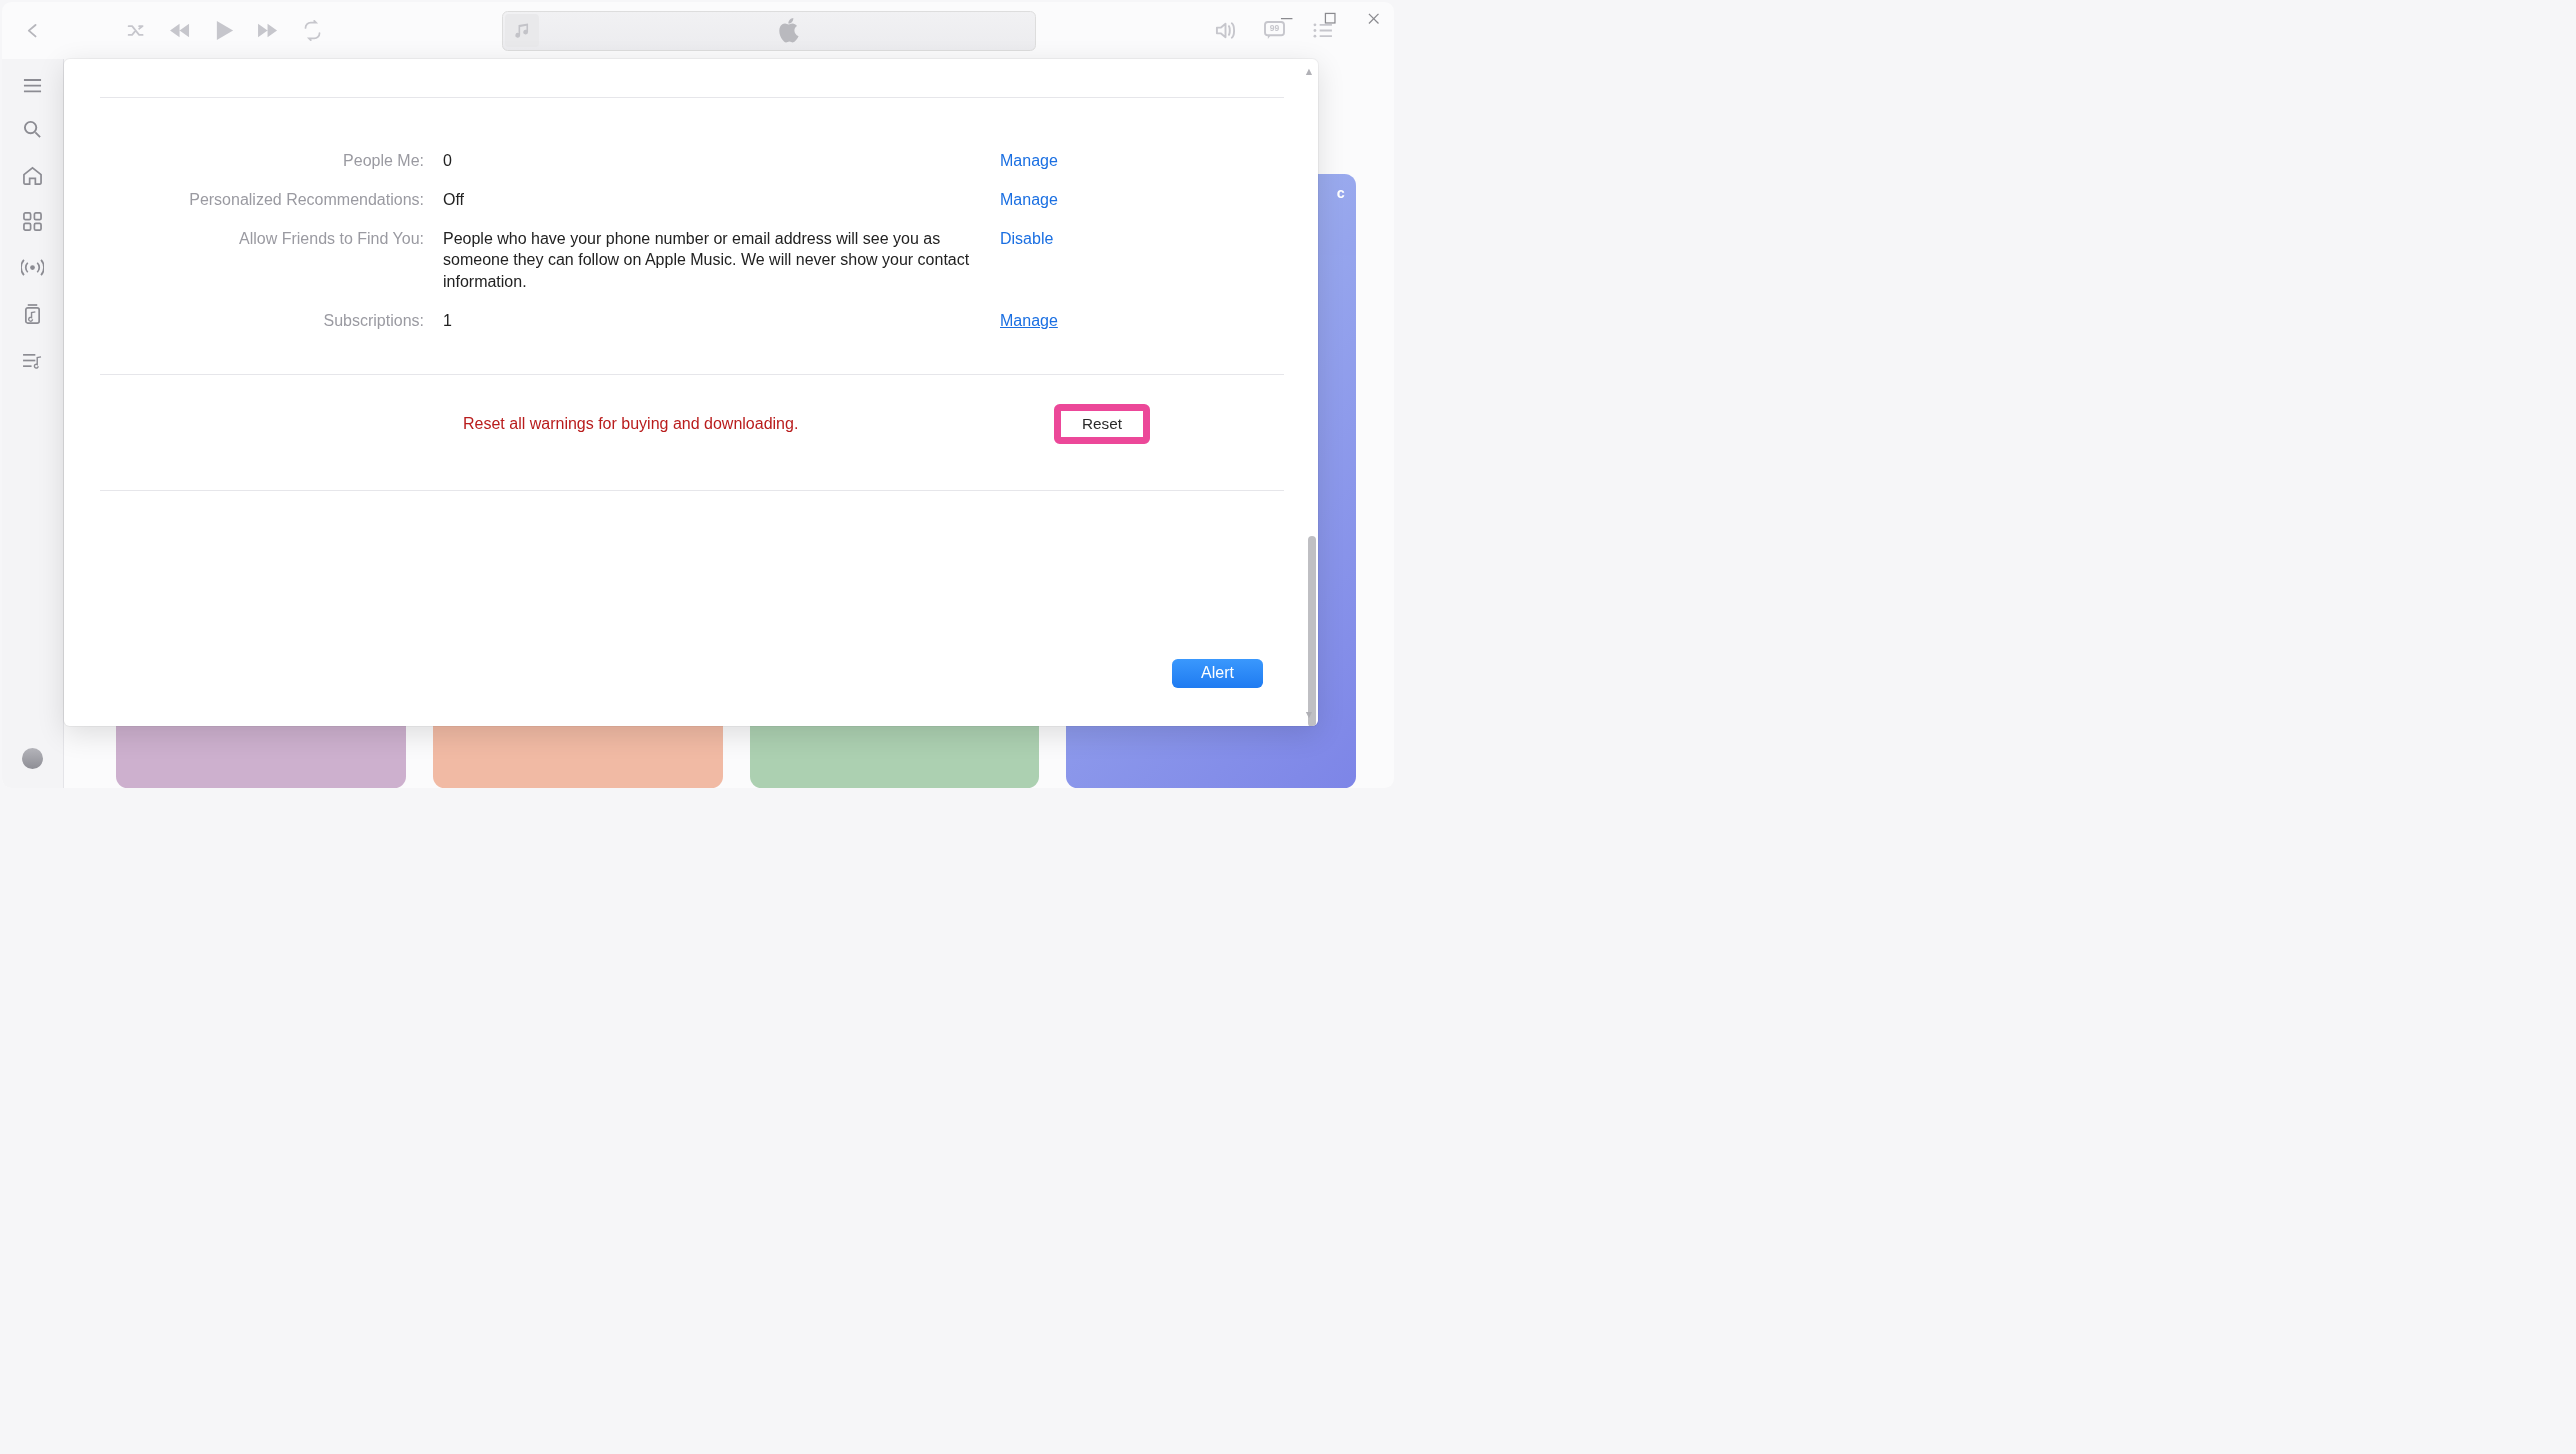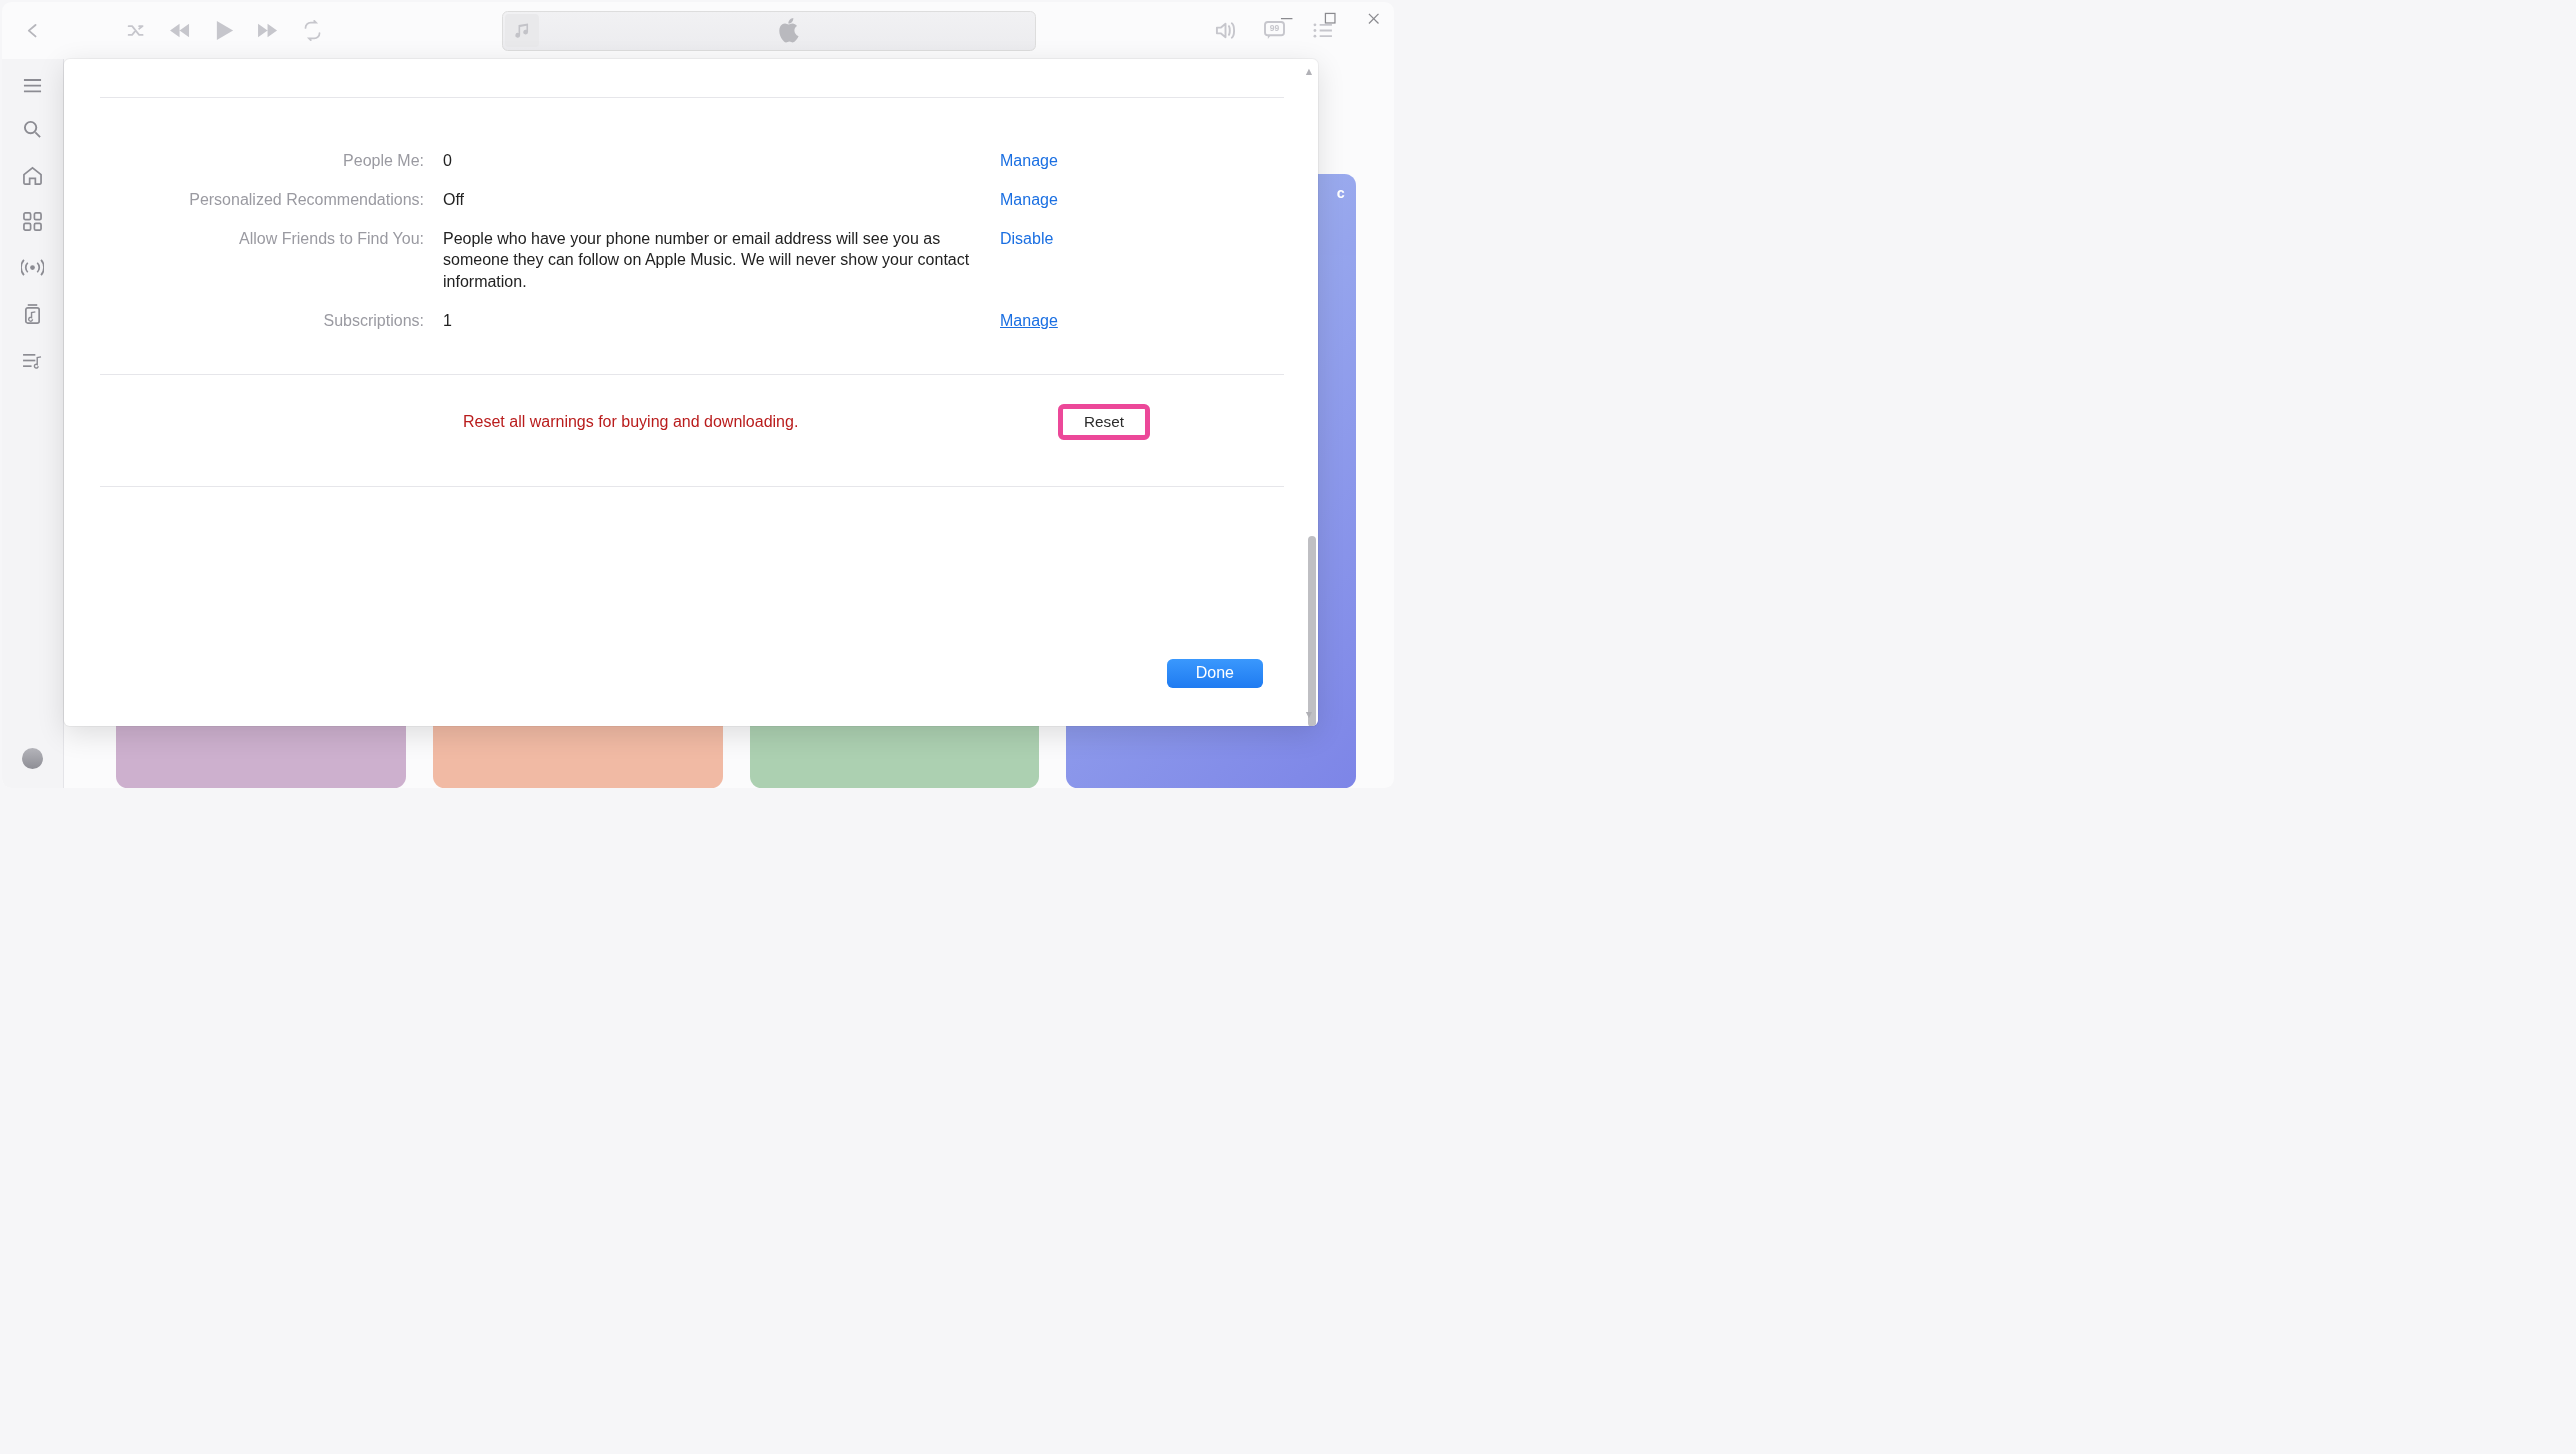--- a/index.html
+++ b/index.html
@@ -126,21 +126,21 @@
   .act { margin-left: 23px; }
   .act a { color:#1a6fe2; text-decoration:none; cursor:pointer; }
   .act a.ul { text-decoration: underline; }
 
   .section-hr { height:1px; background:#e6e6ea; margin: 29px 0; }
 
   .resetrow { display:flex; align-items:center; padding-left: 363px; }
   .resetrow .txt { font-size:16px; color:#b91c1c; }
   .btn-outline {
     margin-left:auto; margin-right:134px;
-    border:5px solid #ec4899; background:#fff; border-radius:5.7px;
+    border:7px solid #ec4899; background:#fff; border-radius:5.7px;
     padding:3.8px 21px; font-size:15.3px; color:#2a2a2a; cursor:pointer;
   }
   .btn-primary {
     position:absolute; right:38px; bottom:38px;
     background:linear-gradient(#3a98fd,#1f7bf1); color:#fff; border:none;
     border-radius:5.7px; padding:5.7px 29px; font-size:16px; cursor:pointer;
   }
   svg { display:block; }
 </style>
 </head>
@@ -334,18 +334,18 @@
 
       <div class="section-hr"></div>
 
       <div class="resetrow">
         <span class="txt">Reset all warnings for buying and downloading.</span>
         <button class="btn-outline">Reset</button>
       </div>
 
       <div class="section-hr" style="margin-top:46px;"></div>
 
-      <button class="btn-primary">Done</button>
+      <button class="btn-primary">Alert</button>
     </div>
   </div>
 
 </div>
 
 
 </body></html>

